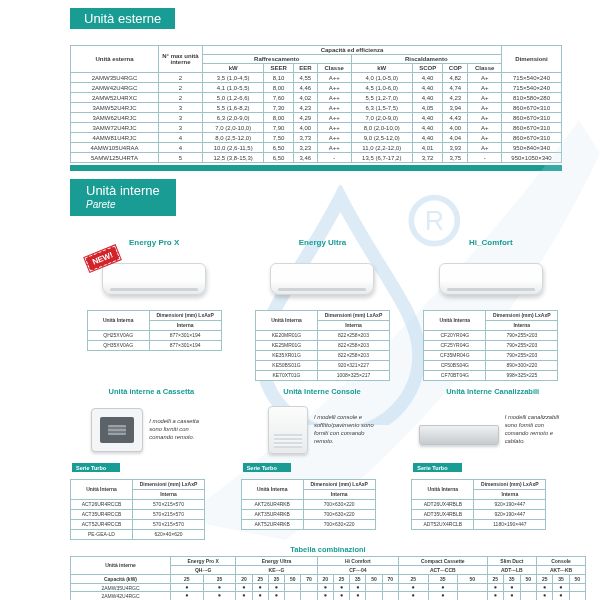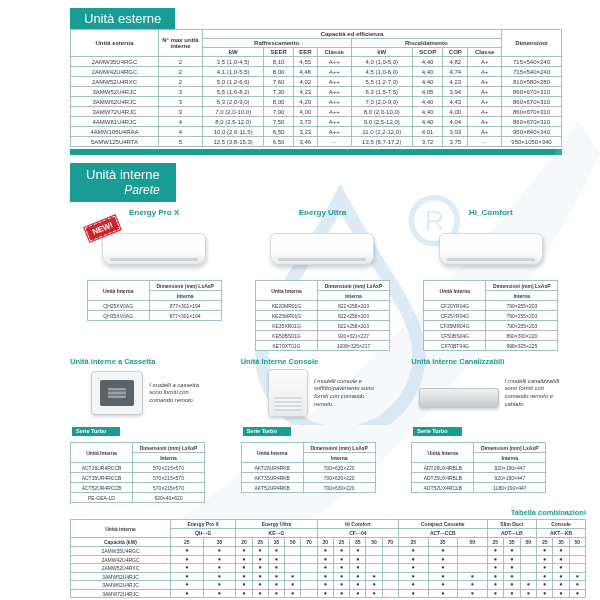--- a/index.html
+++ b/index.html
@@ -9,24 +9,24 @@
   *{box-sizing:border-box; margin:0; padding:0;}
   html,body{width:600px;height:600px;}
   body{
     background:#fff; font-family:"Liberation Sans", sans-serif; color:var(--txt);
     position:relative; overflow:hidden;
   }
   .page{position:relative; width:600px; height:600px; padding:8px 14px 4px 70px;}
   .watermark{position:absolute; left:235px; top:185px; width:230px; height:240px; opacity:.5; pointer-events:none; z-index:5;}
   .swoosh{position:absolute; left:180px; top:120px; width:420px; height:420px; opacity:.18; pointer-events:none; z-index:4;}
 
-  .badge{display:inline-block; background:var(--teal); color:#fff; padding:3px 14px; font-size:13px; margin-bottom:0;}
+  .badge{display:inline-block; background:var(--teal); color:#fff; padding:3px 14px; font-size:13px; margin-bottom:16px;}
   .badge-2line{line-height:1.25; padding:4px 16px; margin-top:8px;}
   .badge-2line .l1{font-size:13px;}
-  .badge-2line .l2{font-size:12px; font-style:italic; text-align:right;}
+  .badge-2line .l2{font-size:10px; font-style:italic; text-align:left;}
 
   table.tbl{border-collapse:collapse; background:#fff;}
   table.tbl th, table.tbl td{border:1px solid var(--border); text-align:center; vertical-align:middle; color:var(--txt);}
   table.outdoor{width:492px; font-size:6px;}
   table.outdoor th{font-weight:bold; padding:1px 2px;}
   table.outdoor td{padding:1.5px 2px;}
   table.outdoor .w-model{width:88px;} table.outdoor .w-max{width:44px;} table.outdoor .w-dim{width:60px;}
   .teal-bar{width:492px; height:6px; background:var(--teal); margin-top:2px;}
 
   .wall-row{display:flex; width:505px; margin-top:2px;}
@@ -36,22 +36,22 @@
   .ac-wall{width:104px; height:32px; background:linear-gradient(180deg,#fefefe 55%,#e8ebed); border:1px solid #d3d7d9; border-radius:6px 6px 9px 9px; box-shadow:1px 3px 4px rgba(0,0,0,.18); position:relative;}
   .ac-wall::after{content:""; position:absolute; bottom:3px; left:7px; right:7px; height:3px; background:#ced3d6; border-radius:2px;}
   .new-badge{position:absolute; left:-16px; top:-2px; transform:rotate(-22deg); background:var(--red); color:#fff; font-weight:bold; font-size:8px; padding:2px 5px; border:1px dashed #fff; outline:1px solid var(--red); z-index:7;}
   table.small{font-size:5px; margin-top:5px; position:relative; z-index:6;}
   table.small th{font-weight:bold; padding:1.5px 3px;}
   table.small td{padding:1.5px 3px;}
   table.small .c1{width:62px;} table.small .c2{width:72px;}
 
   .other-row{display:flex; width:512px; margin-top:6px; align-items:flex-start;}
   .other-col{flex:1; position:relative; z-index:6; padding-right:8px;}
-  .ptitle2{font-size:7.5px; font-weight:bold; color:var(--teal); margin-bottom:1px;}
-  .combo-title{text-align:right; margin:5px 0 2px 0;}
+  .ptitle2{font-size:7.5px; font-weight:bold; color:var(--teal); text-align:center; margin-bottom:8px;}
+  .combo-title{text-align:center; margin:5px 0 2px 0;}
   .imgdesc{display:flex; gap:6px; align-items:center; justify-content:center; min-height:52px;}
   .desc{font-size:5.8px; font-style:italic; width:62px; line-height:1.35;}
   .ac-cassette{width:52px; height:44px; background:#f3f5f6; border:1px solid #c8cccf; border-radius:4px; position:relative; box-shadow:0 2px 3px rgba(0,0,0,.15);}
   .ac-cassette::before{content:""; position:absolute; inset:8px; background:#5b6artifact3068;}
   .ac-cassette::before{content:""; position:absolute; inset:8px; background:#5b6368; border-radius:2px;}
   .ac-cassette::after{content:""; position:absolute; inset:16px; background:repeating-linear-gradient(180deg,#9aa2a7 0 2px,#747c82 2px 4px); border-radius:1px;}
   .ac-duct{width:80px; height:20px; background:linear-gradient(180deg,#eef0f1,#c6cbcf); border:1px solid #c0c5c8; border-radius:2px 2px 3px 3px; box-shadow:0 2px 3px rgba(0,0,0,.18); margin-top:10px;}
   .ac-console{width:40px; height:48px; background:linear-gradient(180deg,#fcfcfc,#e9ebec); border:1px solid #cfd3d5; border-radius:4px; box-shadow:0 2px 3px rgba(0,0,0,.15); position:relative;}
   .ac-console::after{content:""; position:absolute; left:5px; right:5px; bottom:5px; height:14px; background:repeating-linear-gradient(180deg,#d8dcde 0 2px,#f2f4f5 2px 4px);}
   .serie-tag{display:inline-block; background:var(--teal); color:#fff; font-size:5.5px; font-weight:bold; padding:1.5px 14px 1.5px 4px; margin:4px 0 0 2px;}

